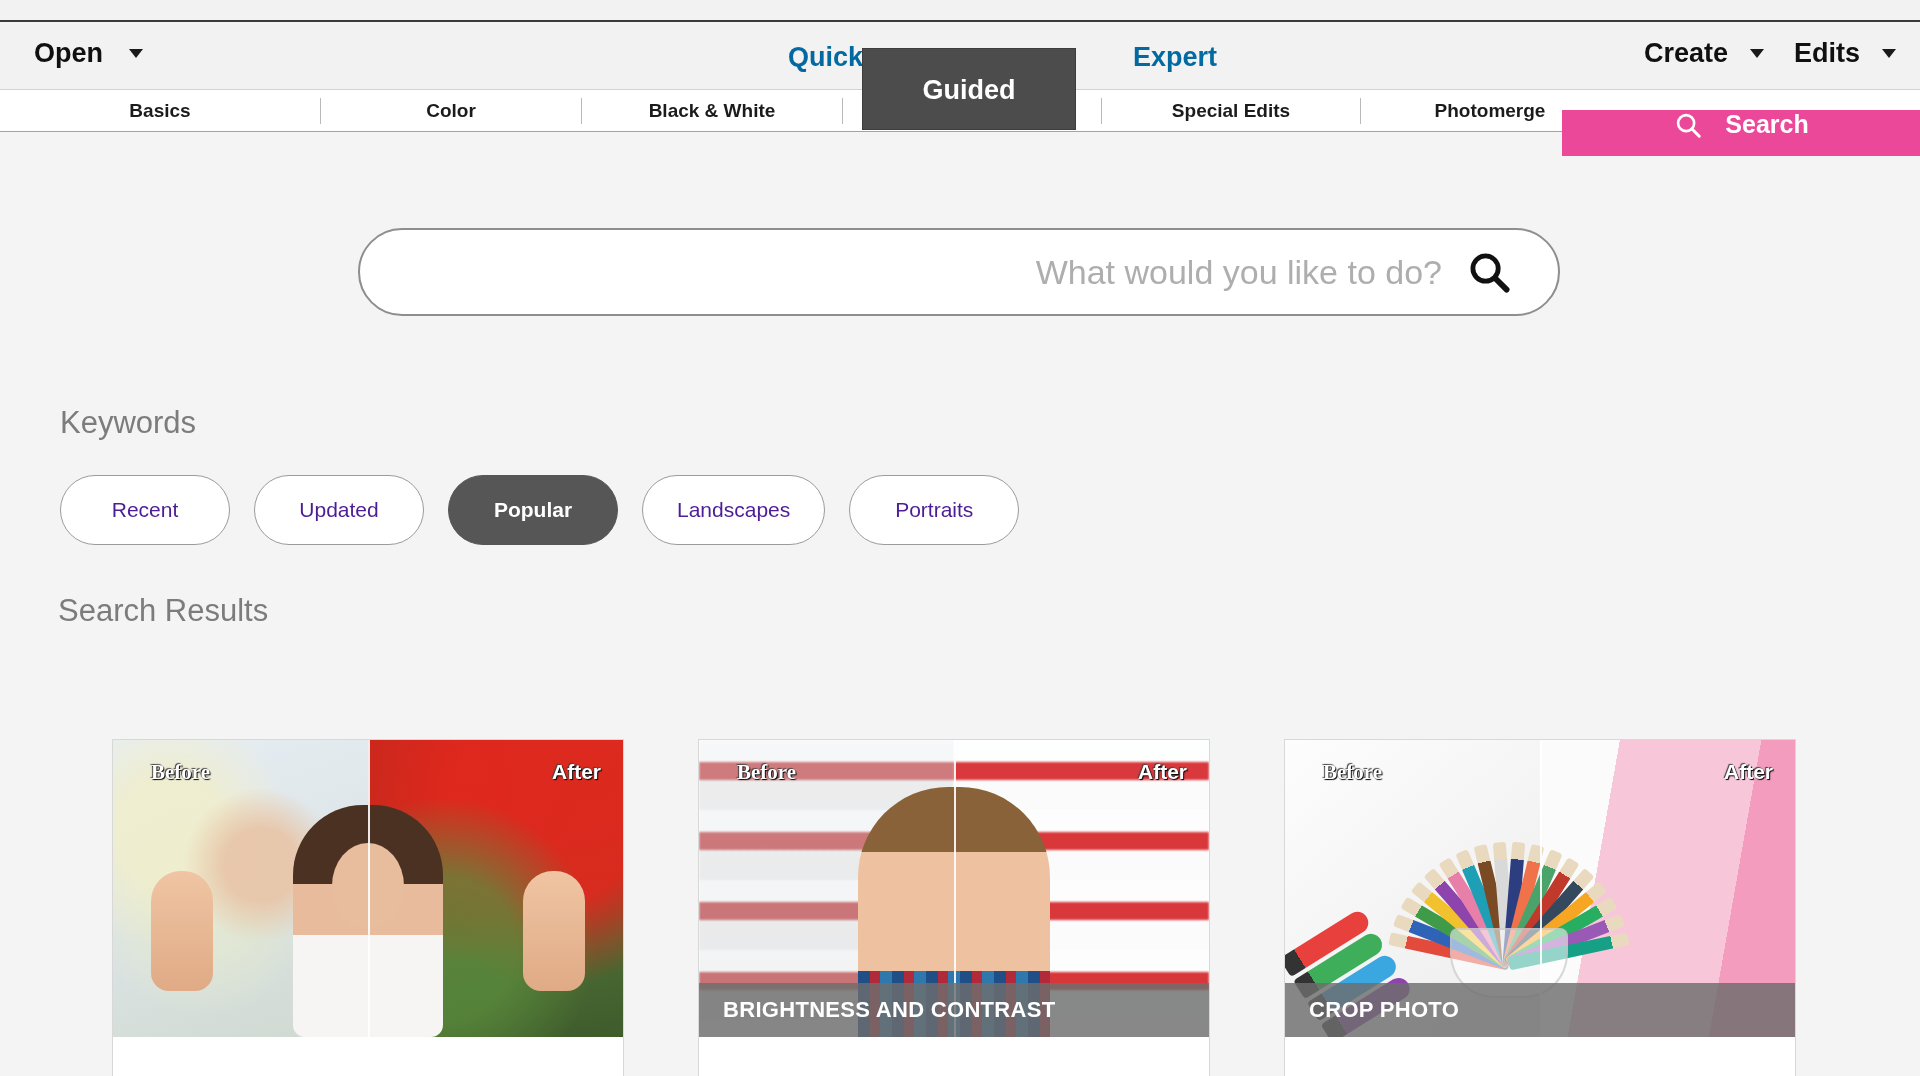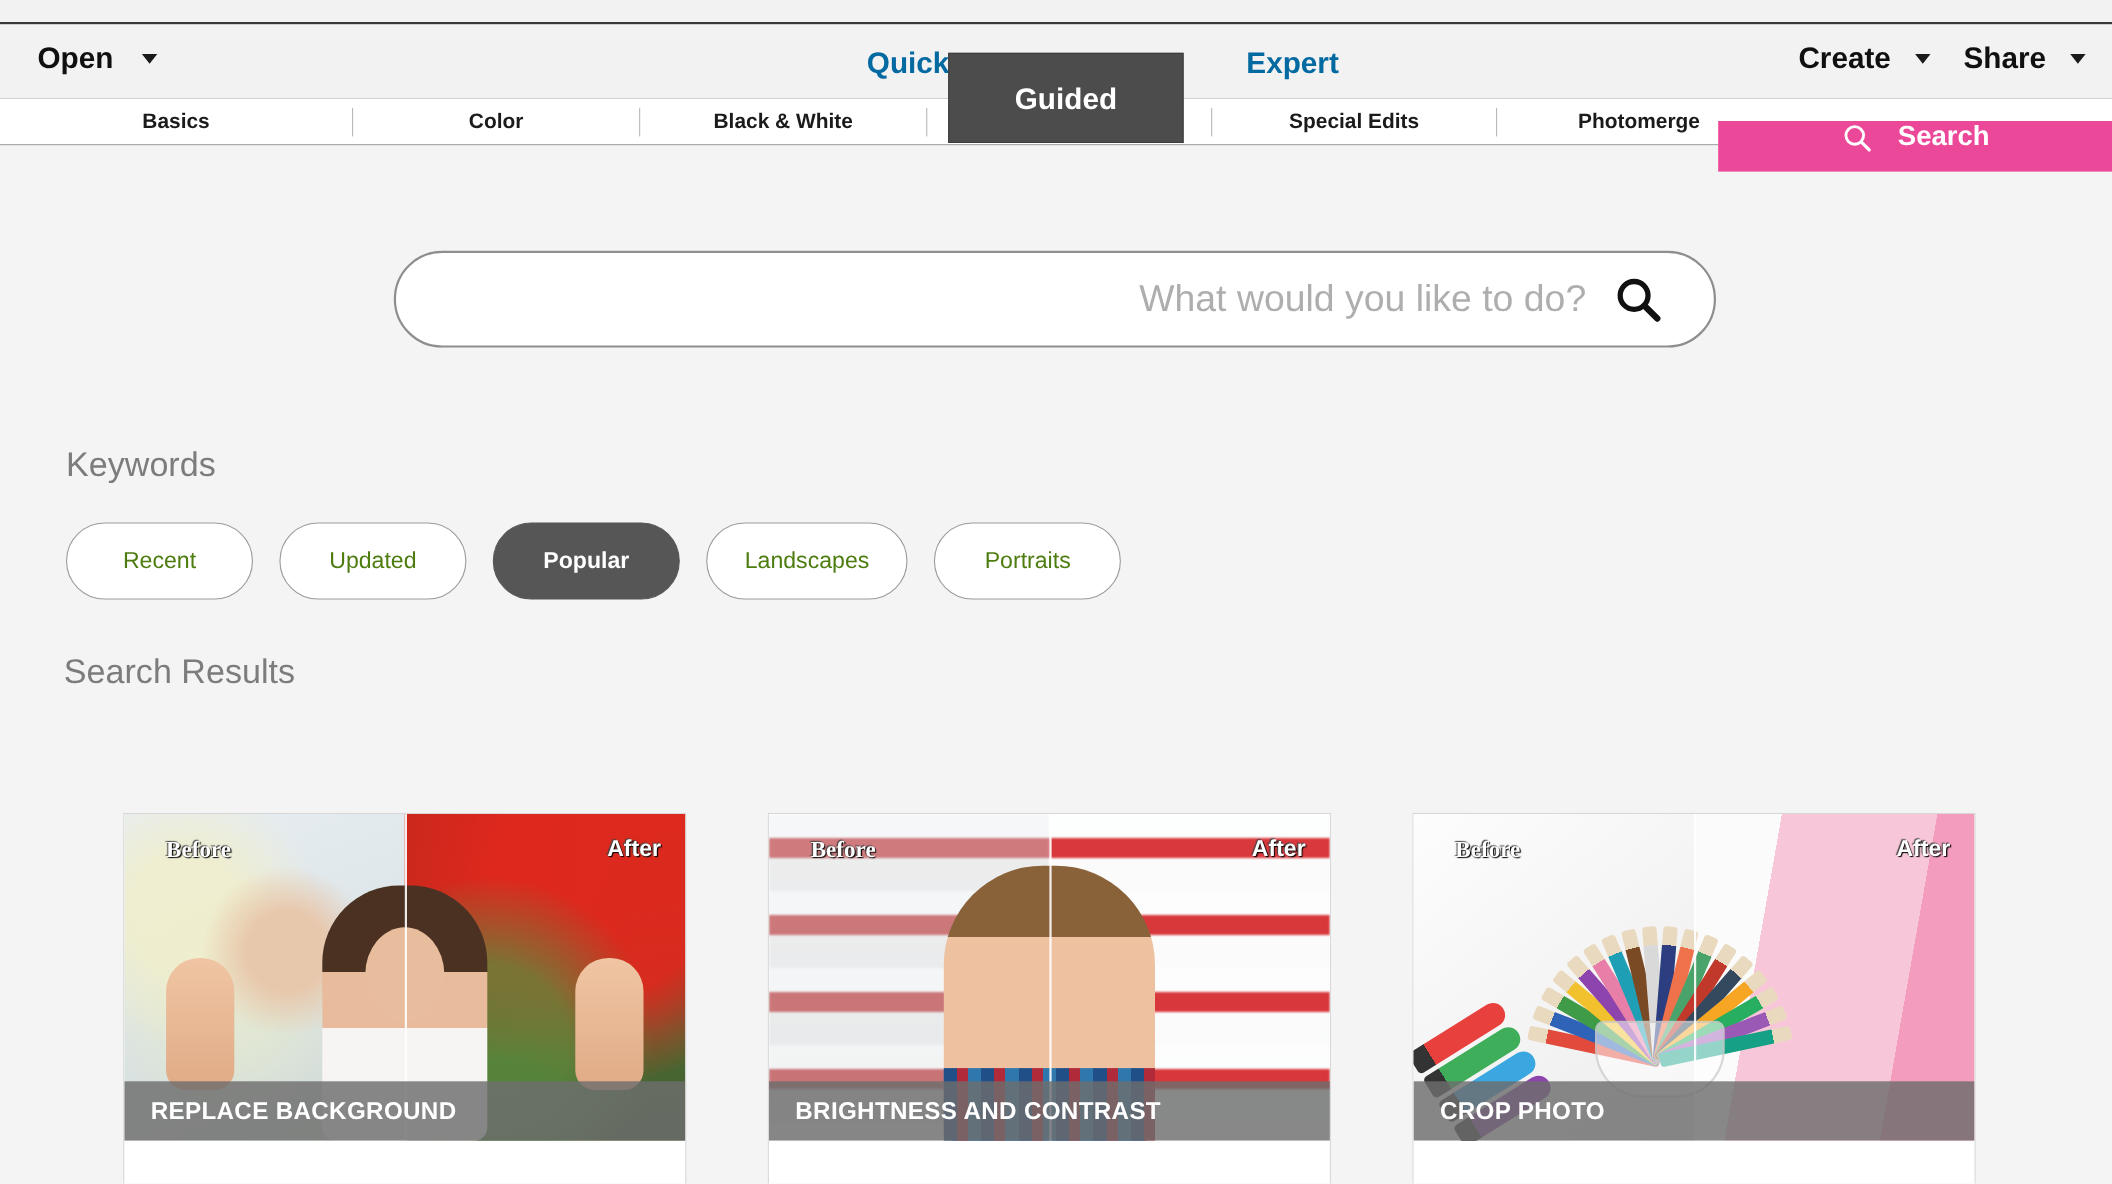--- a/index.html
+++ b/index.html
@@ -104,21 +104,21 @@
     position:absolute; left:60px; top:405px;
     font-size:31px; color:#7c7c7c;
   }
   .kw-row {
     position:absolute; left:60px; top:475px;
     display:flex; gap:24px;
   }
   .pill {
     height:70px; min-width:170px; padding:0 34px;
     border-radius:35px; border:1.5px solid #9b9b9b;
-    background:#ffffff; color:#4d7c0f;
+    background:#ffffff; color:#4c1d95;
     font-size:21px; display:flex; align-items:center; justify-content:center;
     cursor:pointer; white-space:nowrap;
   }
   .pill.active {
     background:#565656; color:#ffffff; border-color:#565656; font-weight:bold;
   }
 
   
   .results-heading {
     position:absolute; left:58px; top:593px;
@@ -272,21 +272,21 @@
       <div class="mode-tab" style="margin-left:214px;">Expert</div>
     </div>
     <div class="mode-tab active">Guided</div>
 
     <div class="menu-right">
       <div class="mr-item">
         <span>Create</span>
         <span class="caret"></span>
       </div>
       <div class="mr-item">
-        <span>Share</span>
+        <span>Edits</span>
         <span class="caret"></span>
       </div>
     </div>
   </div>
 
   <div class="cat-bar">
     <div class="cat-inner">
       <div class="cat-item" style="width:320px;">Basics</div>
       <div class="cat-sep"></div>
       <div class="cat-item" style="width:260px;">Color</div>
@@ -335,21 +335,20 @@
     <div class="card">
       <div class="thumb">
         <div class="half left c1-before"></div>
         <div class="half right c1-after"></div>
         <div class="thumbs-up l"></div>
         <div class="thumbs-up r"></div>
         <div class="girl"></div>
         <div class="divider"></div>
         <div class="ba-label before">Before</div>
         <div class="ba-label after">After</div>
-        <div class="card-title">REPLACE BACKGROUND</div>
       </div>
       <div class="card-desc"></div>
     </div>
 
     <div class="card">
       <div class="thumb">
         <div class="half left c2-before"></div>
         <div class="half right c2-after"></div>
         <div class="boy"></div>
         <div class="divider"></div>

